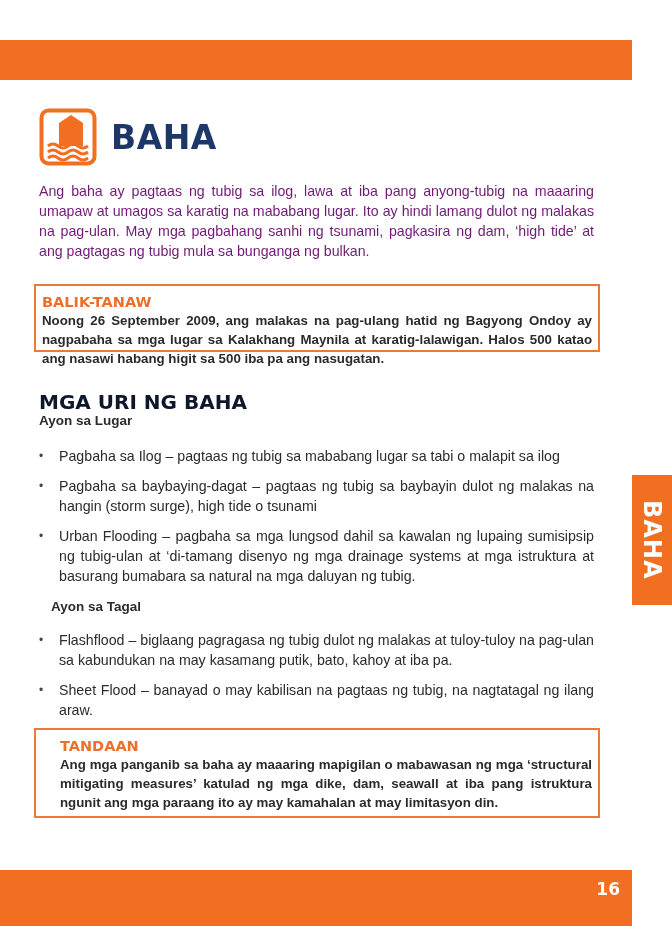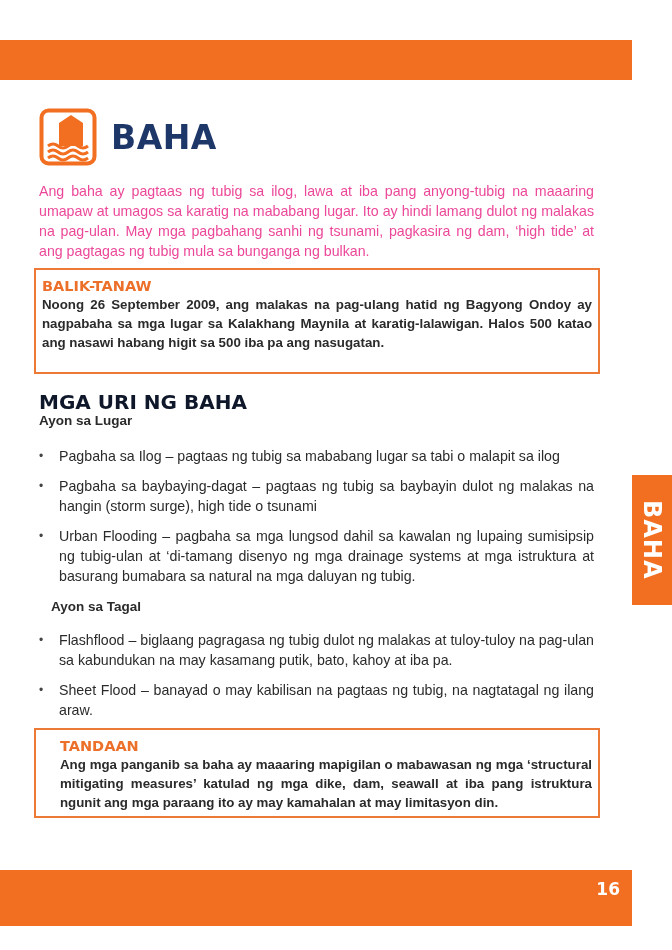--- a/index.html
+++ b/index.html
@@ -42,29 +42,29 @@
   }
   .title {
     margin-left: 14px;
     font-family: "DejaVu Sans", sans-serif;
     font-weight: bold; font-size: 33px; color: #1e3769;
     letter-spacing: 0.5px;
   }
   .intro {
     position: absolute; left: 39px; top: 181px; width: 555px;
     font-size: 14.2px; line-height: 20px; text-align: justify;
-    color: #ec4899;
+    color: #701a75;
   }
   .callout {
     position: absolute; left: 34px; width: 566px;
     border: 2px solid #ec7a36;
     box-sizing: border-box;
     padding: 8px 6px 8px 6px;
   }
-  .callout.balik { top: 268px; height: 106px; }
+  .callout.balik { top: 284px; height: 68px; }
   .callout.tandaan { top: 728px; height: 90px; padding-left: 24px; }
   .callout-title {
     color: #ec6f2a; font-weight: bold; font-size: 14.5px; line-height: 17px;
     font-family: "DejaVu Sans", sans-serif;
   }
   .callout-body {
     font-weight: bold; font-size: 13.3px; line-height: 19px;
     text-align: justify; color: #2b2b2b;
   }
   .section-heading {

